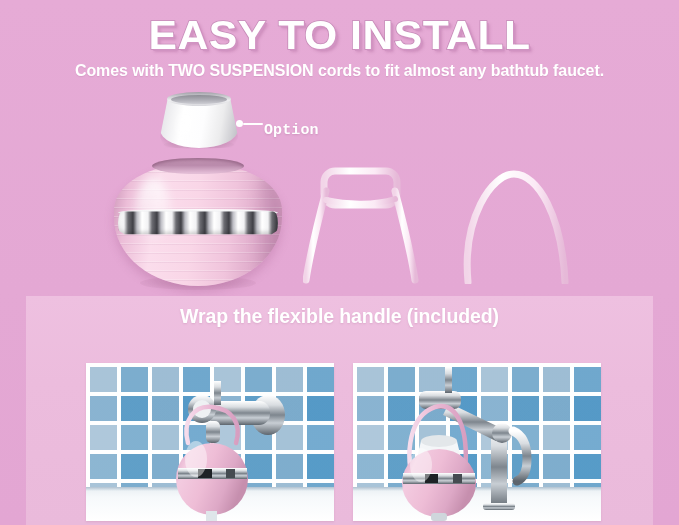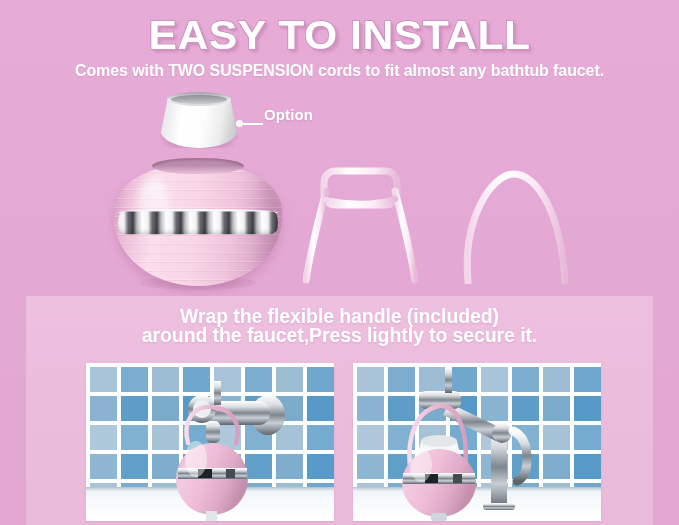--- a/index.html
+++ b/index.html
@@ -120,22 +120,22 @@
   }
   .option-dot {
     position: absolute;
     left: 236px; top: 120px;
     width: 7px; height: 7px;
     border-radius: 50%;
     background: #ffffff;
   }
   .option-label {
     position: absolute;
-    left: 264px; top: 106px;
-    font-family: Liberation Sans, sans-serif;
+    left: 264px; top: 122px;
+    font-family: Liberation Mono, monospace;
     font-weight: bold;
     font-size: 15px;
     line-height: 18px;
     color: #ffffff;
     letter-spacing: 0.1px;
     text-shadow: 0 1px 2px rgba(160,100,140,0.3);
     white-space: nowrap;
   }
 
   
@@ -372,21 +372,20 @@
 
     <path d="M23 35 C 45 40, 72 40, 92 34" fill="none" stroke="url(#wireGrad)" stroke-width="6" stroke-linecap="round"></path>
   </svg>
 
   <svg class="cord2" viewBox="0 0 128 118">
     <path d="M16 116 C 10 52, 40 8, 62 8 C 86 8, 110 50, 113 116" fill="none" stroke="url(#wireGrad)" stroke-width="7" stroke-linecap="round"></path>
   </svg>
 
   <div class="panel">
     <div class="panel-line1">Wrap the flexible handle (included)</div>
-    <div class="panel-line2">around the faucet,Press lightly to secure it.</div>
   </div>
 
   <div class="photo photo-left">
     <div class="tiles">
       <div class="tiles-var"></div>
       <div class="tiles-grid"></div>
     </div>
     <div class="counter"></div>
     <div class="counter-edge"></div>
 

